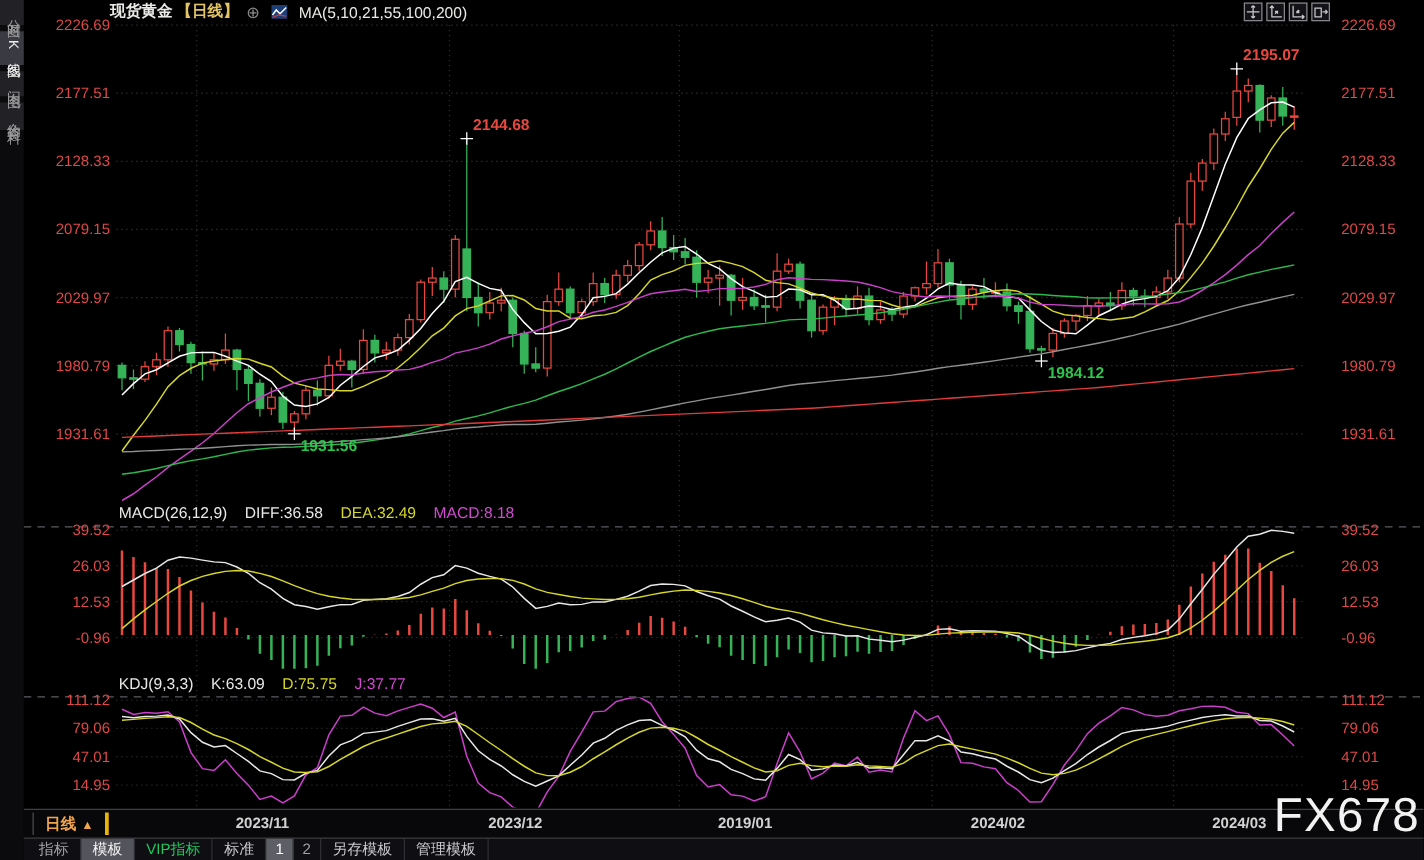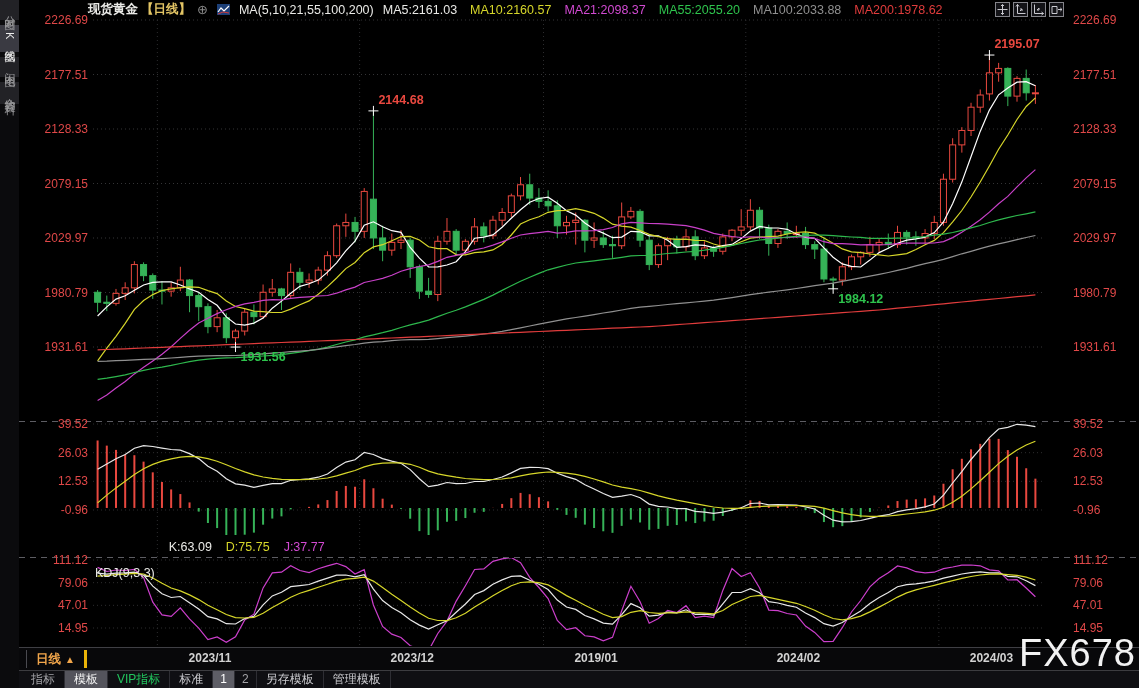--- a/index.html
+++ b/index.html
@@ -572,28 +572,20 @@
     <span class="period">【日线】</span>
     <span class="plus">⊕</span>
     <span style="display:flex;">
       <svg width="13" height="13">
           <rect x="0" y="1" width="13" height="11" fill="#1c3f77"></rect>
       <polyline points="1,9 4,5 7,8 12,3" fill="none" stroke="#ffffff" stroke-width="1.2"></polyline>
       <polyline points="1,11 6,9 12,10" fill="none" stroke="#d23c3c" stroke-width="1"></polyline>
         </svg>
     </span>
     <span class="ma-set">MA(5,10,21,55,100,200)</span>
-    <span class="ma-vals" id="ma-vals">
-        <span style="color: rgb(233, 233, 230);">MA5:2161.03</span>
-        <span style="color: rgb(214, 214, 42);">MA10:2160.57</span>
-        <span style="color: rgb(210, 74, 210);">MA21:2098.37</span>
-        <span style="color: rgb(46, 196, 77);">MA55:2055.20</span>
-        <span style="color: rgb(143, 143, 143);">MA100:2033.88</span>
-        <span style="color: rgb(224, 60, 60);">MA200:1978.62</span>
-      </span>
     <span class="icon-btns" id="icon-btns">
         <span class="icon-btn">
           <svg width="13" height="13">
             <path d="M6.5 1.5v10M1.5 6.5h10M6.5 1.5l-1.5 1.5M6.5 1.5l1.5 1.5M6.5 11.5l-1.5-1.5M6.5 11.5l1.5-1.5" fill="none" stroke="#c9c9cf" stroke-width="1"></path>
           </svg>
         </span>
         <span class="icon-btn">
           <svg width="13" height="13">
             <path d="M3.5 1.5v9h8M3.5 1.5l-1.5 2M3.5 1.5l1.5 2M6 8l2-2M6 6h2v2" fill="none" stroke="#c9c9cf" stroke-width="1"></path>
           </svg>
@@ -604,22 +596,28 @@
           </svg>
         </span>
         <span class="icon-btn">
           <svg width="13" height="13">
             <path d="M2 3.5h5v7H2zM8 6.5h4M12 6.5l-1.7-1.5M12 6.5l-1.7 1.5" fill="none" stroke="#c9c9cf" stroke-width="1"></path>
           </svg>
         </span>
       </span>
   </header>
 
+  <div class="ind-row" id="macd-row" style="top:403px;">
+      <span style="color: rgb(233, 233, 230);">MACD(26,12,9)</span>
+      <span style="color: rgb(233, 233, 230);">DIFF:36.58</span>
+      <span style="color: rgb(214, 214, 42);">DEA:32.49</span>
+      <span style="color: rgb(210, 74, 210);">MACD:8.18</span>
+    </div>
   <div class="ind-row" id="kdj-row" style="top:540px;">
-      <span style="color: rgb(233, 233, 230); margin-top: 26px;">KDJ(9,3,3)</span>
+      <span style="color: rgb(233, 233, 230);">KDJ(9,3,3)</span>
       <span style="color: rgb(233, 233, 230);">K:63.09</span>
       <span style="color: rgb(214, 214, 42);">D:75.75</span>
       <span style="color: rgb(210, 74, 210);">J:37.77</span>
     </div>
 
   <div class="xrow" id="xrow">
     <span class="interval-cell">
       <span>日线</span><span class="arr">▲</span>
     </span>
   <span class="month-lab" style="left: 142.956px;">2023/11</span>

